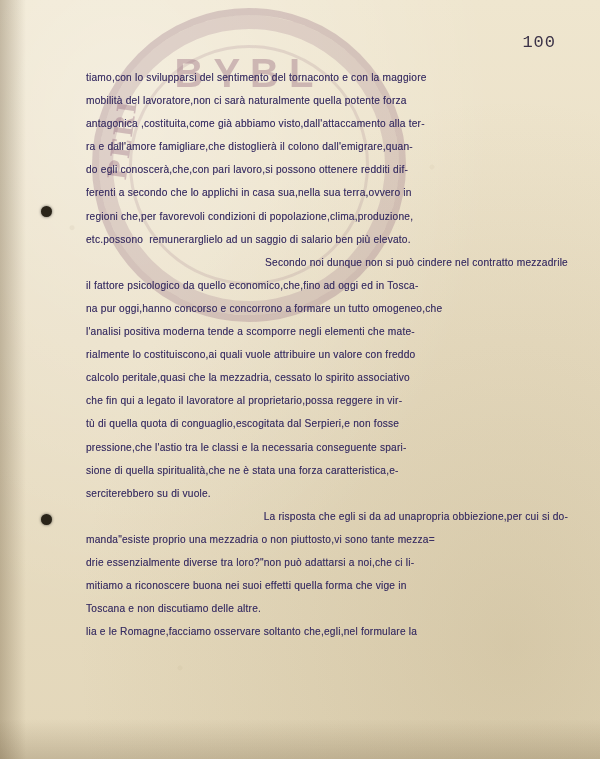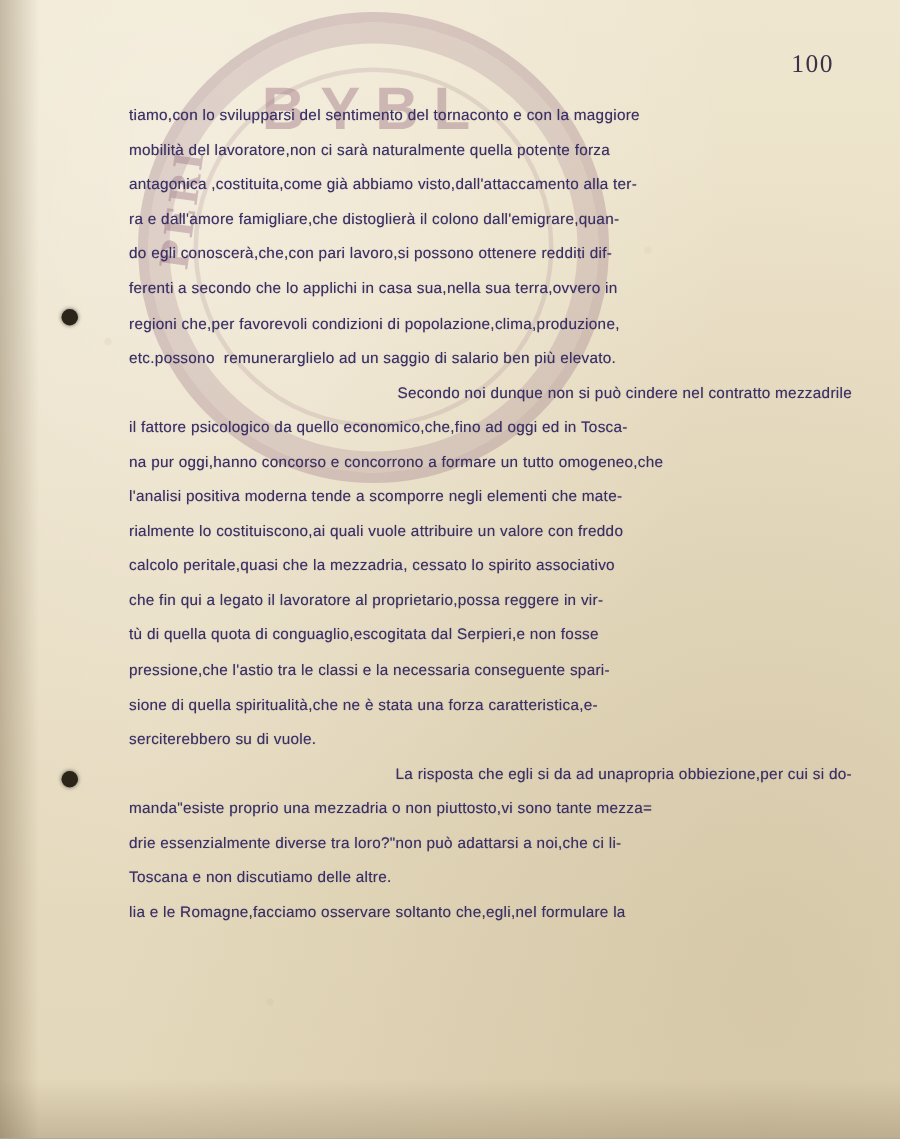--- a/index.html
+++ b/index.html
@@ -101,21 +101,21 @@
     box-shadow: 0 0 3px rgba(0,0,0,0.6);
   }
   #hole-top { left: 41px; top: 206px; }
   #hole-bottom { left: 41px; top: 514px; }
 
   
   #page-number {
     position: absolute;
     right: 44px;
     top: 33px;
-    font-family: Liberation Serif, serif;
+    font-family: Liberation Mono, monospace;
     font-size: 17px;
     color: #3b3247;
     letter-spacing: 1px;
   }
 
   
   #body {
     position: absolute;
     left: 86px;
     top: 66px;
@@ -174,20 +174,21 @@
         <div class="line">che fin qui a legato il lavoratore al proprietario,possa reggere in vir-</div>
         <div class="line">tù di quella quota di conguaglio,escogitata dal Serpieri,e non fosse</div>
         <div class="line">pressione,che l'astio tra le classi e la necessaria conseguente spari-</div>
         <div class="line">sione di quella spiritualità,che ne è stata una forza caratteristica,e-</div>
         <div class="line">serciterebbero su di vuole.</div>
       </div>
       <div>
         <div class="line indent">La risposta che egli si da ad unapropria obbiezione,per cui si do-</div>
         <div class="line">manda"esiste proprio una mezzadria o non piuttosto,vi sono tante mezza=</div>
         <div class="line">drie essenzialmente diverse tra loro?"non può adattarsi a noi,che ci li-</div>
+        <div class="line">mitiamo a riconoscere buona nei suoi effetti quella forma che vige in</div>
         <div class="line">Toscana e non discutiamo delle altre.</div>
       </div>
       <div>
         <div class="line">lia e le Romagne,facciamo osservare soltanto che,egli,nel formulare la</div>
       </div>
     </div>
 
 </div>
 
 </body></html>

